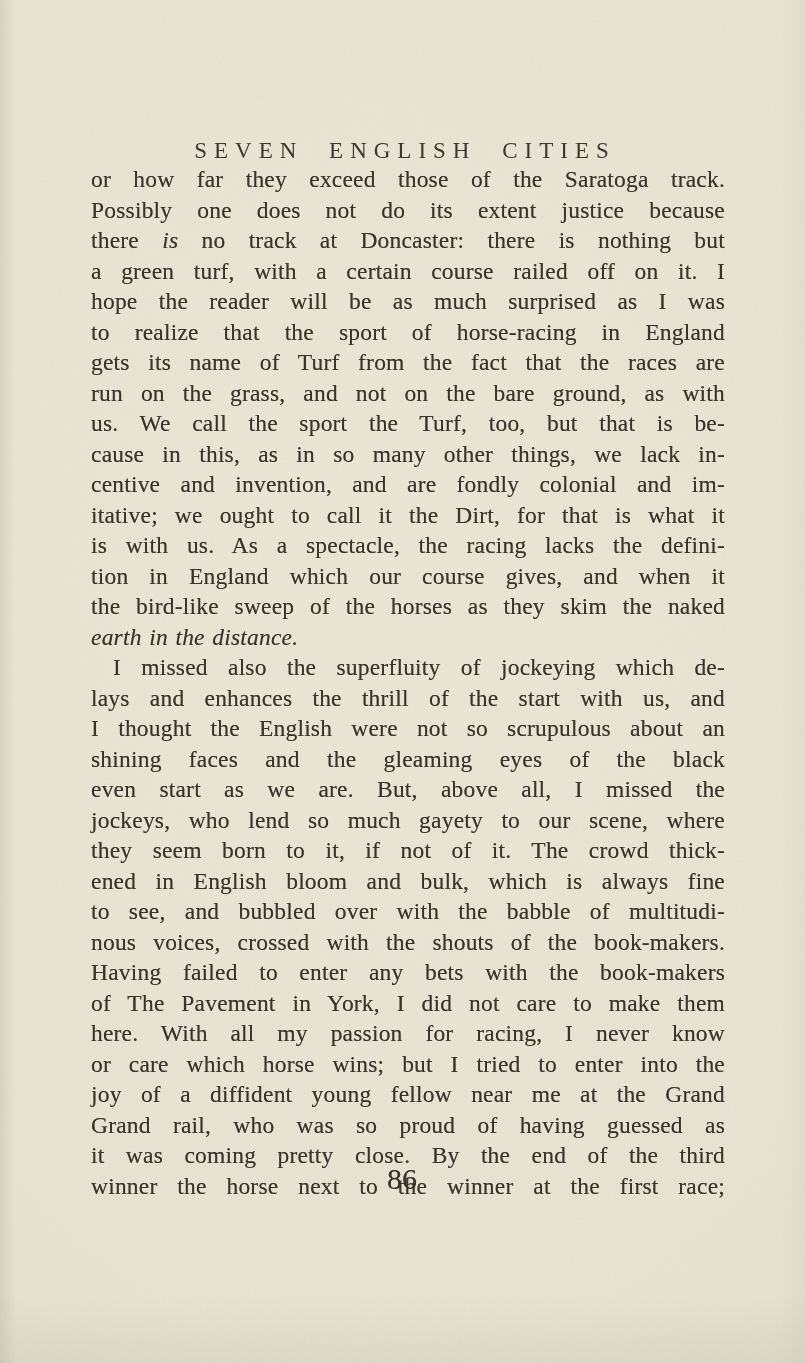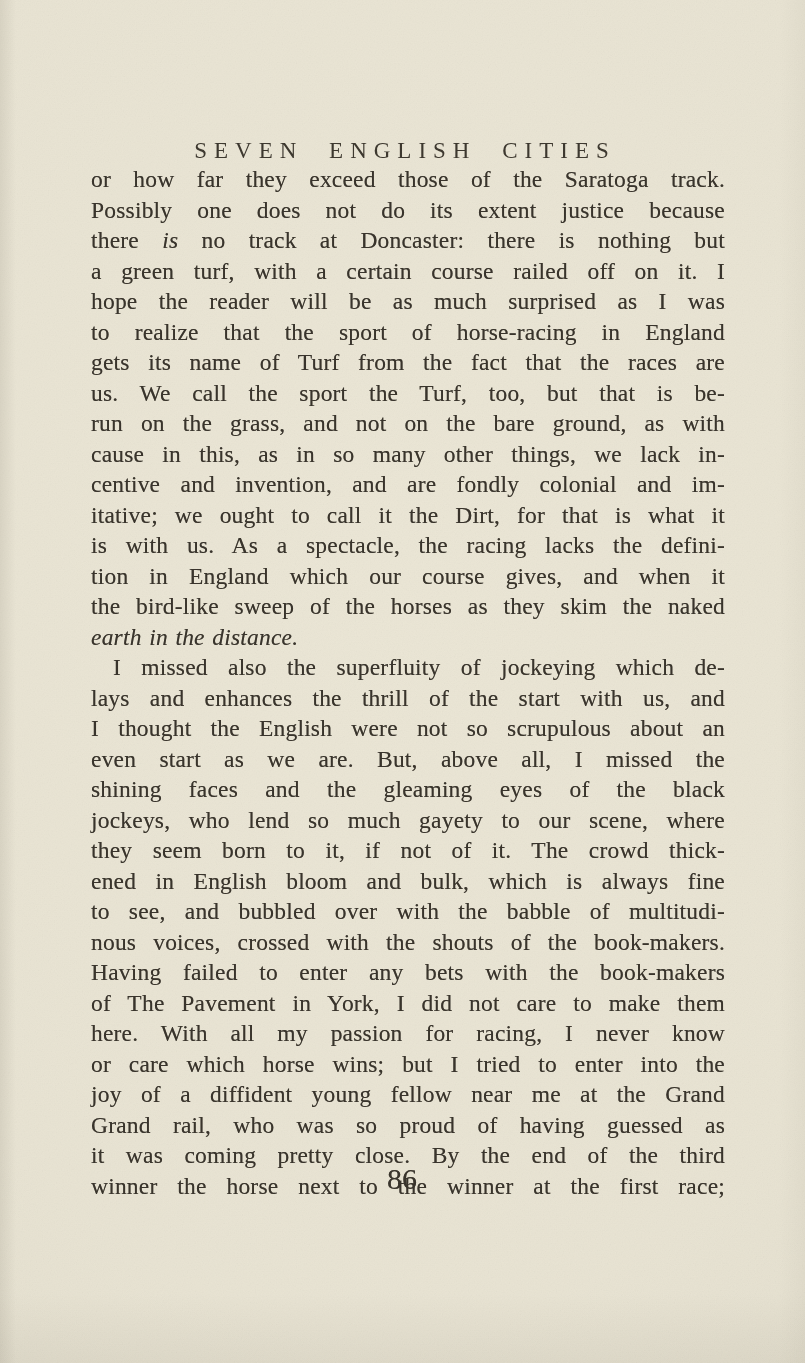--- a/index.html
+++ b/index.html
@@ -96,36 +96,36 @@
 
   <div class="text-block">
       <div>
         <div class="line"><span>or how far they exceed those of the Saratoga track.</span></div>
         <div class="line"><span>Possibly one does not do its extent justice because</span></div>
         <div class="line"><span>there </span><em>is</em><span> no track at Doncaster: there is nothing but</span></div>
         <div class="line"><span>a green turf, with a certain course railed off on it. I</span></div>
         <div class="line"><span>hope the reader will be as much surprised as I was</span></div>
         <div class="line"><span>to realize that the sport of horse-racing in England</span></div>
         <div class="line"><span>gets its name of Turf from the fact that the races are</span></div>
+        <div class="line"><span>run on the grass, and not on the bare ground, as with</span></div>
         <div class="line"><span>us. We call the sport the Turf, too, but that is be-</span></div>
-        <div class="line"><span>run on the grass, and not on the bare ground, as with</span></div>
         <div class="line"><span>cause in this, as in so many other things, we lack in-</span></div>
         <div class="line"><span>centive and invention, and are fondly colonial and im-</span></div>
         <div class="line"><span>itative; we ought to call it the Dirt, for that is what it</span></div>
         <div class="line"><span>is with us. As a spectacle, the racing lacks the defini-</span></div>
         <div class="line"><span>tion in England which our course gives, and when it</span></div>
         <div class="line"><span>the bird-like sweep of the horses as they skim the naked</span></div>
         <div class="line last-left"><span>earth in the distance.</span></div>
       </div>
       <div>
         <div class="line indent"><span>I missed also the superfluity of jockeying which de-</span></div>
         <div class="line"><span>lays and enhances the thrill of the start with us, and</span></div>
         <div class="line"><span>I thought the English were not so scrupulous about an</span></div>
+        <div class="line"><span>shining faces and the gleaming eyes of the black</span></div>
         <div class="line"><span>even start as we are. But, above all, I missed the</span></div>
-        <div class="line"><span>shining faces and the gleaming eyes of the black</span></div>
         <div class="line"><span>jockeys, who lend so much gayety to our scene, where</span></div>
         <div class="line"><span>they seem born to it, if not of it. The crowd thick-</span></div>
         <div class="line"><span>ened in English bloom and bulk, which is always fine</span></div>
         <div class="line"><span>to see, and bubbled over with the babble of multitudi-</span></div>
         <div class="line"><span>nous voices, crossed with the shouts of the book-makers.</span></div>
         <div class="line"><span>Having failed to enter any bets with the book-makers</span></div>
         <div class="line"><span>of The Pavement in York, I did not care to make them</span></div>
         <div class="line"><span>here. With all my passion for racing, I never know</span></div>
         <div class="line"><span>or care which horse wins; but I tried to enter into the</span></div>
         <div class="line"><span>joy of a diffident young fellow near me at the Grand</span></div>

